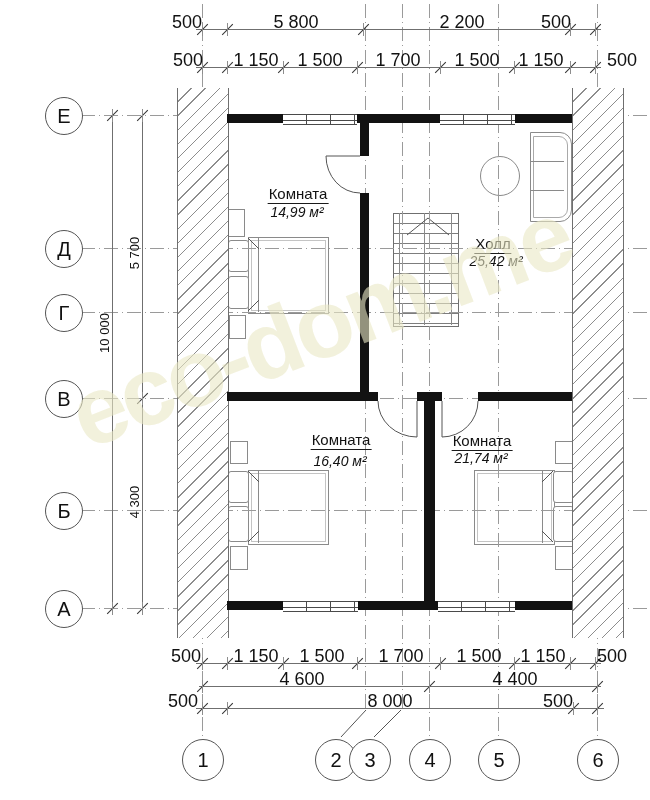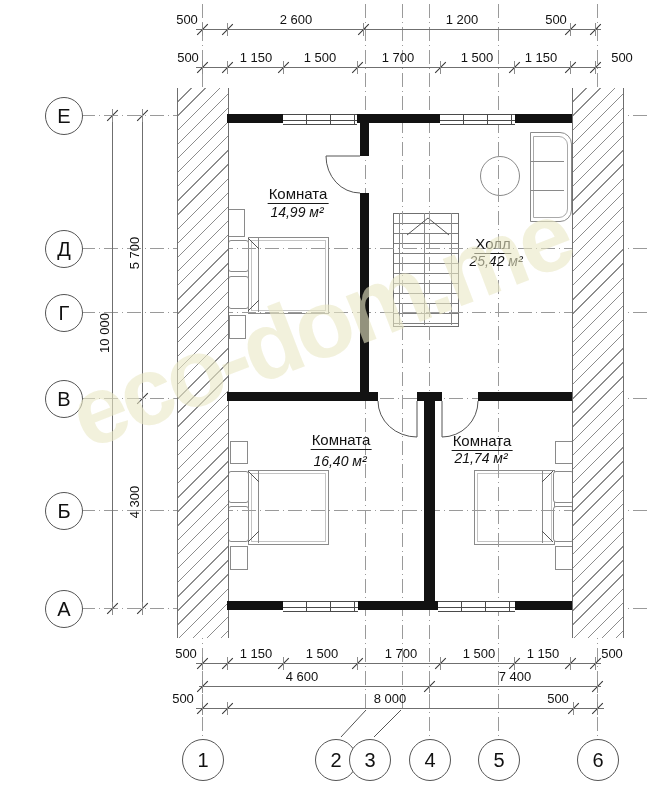--- a/index.html
+++ b/index.html
@@ -33,21 +33,21 @@
   .vthin{position:absolute;width:1px;background:#8a8a8a;z-index:1;}
   .hthin{position:absolute;height:1px;background:#8a8a8a;z-index:1;}
   .stairs{position:absolute;border:1px solid #6f6f6f;background:#fff;z-index:1;
           background-image:repeating-linear-gradient(180deg,transparent 0 9px,#7d7d7d 9px 10px);}
   
   .dl{position:absolute;height:1px;background:#6f6f6f;z-index:5;}
   .dlv{position:absolute;width:1px;background:#6f6f6f;z-index:5;}
   .tick{position:absolute;width:0;height:0;z-index:5;}
   .tick::before{content:"";position:absolute;width:15px;height:1px;background:#333;left:-7px;top:0;transform:rotate(-45deg);}
   .tick::after{content:"";position:absolute;width:1px;height:13px;background:#8d8d8d;left:0;top:-6px;}
-  .dim{position:absolute;transform:translateX(-50%);font-size:13px;white-space:nowrap;z-index:5;}
+  .dim{position:absolute;transform:translateX(-50%);font-size:18px;white-space:nowrap;z-index:5;}
   .dimv{position:absolute;transform:translate(-50%,-50%) rotate(-90deg);font-size:13px;white-space:nowrap;z-index:5;}
   .rname{position:absolute;transform:translateX(-50%);font-size:15px;border-bottom:1px solid #1a1a1a;
          padding:0 1px 1px 1px;white-space:nowrap;z-index:5;}
   .rarea{position:absolute;transform:translateX(-50%);font-size:14px;white-space:nowrap;z-index:5;font-style:italic;}
   .circ{position:absolute;border:1px solid #555;border-radius:50%;background:#fff;z-index:5;
         display:flex;align-items:center;justify-content:center;font-size:20px;}
   .c36{width:36px;height:36px;}
   .c40{width:40px;height:40px;}
   svg.ovl{position:absolute;left:0;top:0;z-index:2;}
 </style>
@@ -154,22 +154,22 @@
   <div class="rname" style="left:482px;top:432px">Комната</div>
   <div class="rarea" style="left:481px;top:450px">21,74 м²</div>
 
   <i class="dl" style="left:196px;top:29px;width:405px"></i>
   <i class="tick" style="left:202px;top:29px"></i>
   <i class="tick" style="left:227px;top:29px"></i>
   <i class="tick" style="left:363px;top:29px"></i>
   <i class="tick" style="left:570px;top:29px"></i>
   <i class="tick" style="left:595px;top:29px"></i>
   <span class="dim" style="left:187px;top:12px">500</span>
-  <span class="dim" style="left:296px;top:12px">2 600</span>
-  <span class="dim" style="left:462px;top:12px">1 200</span>
+  <span class="dim" style="left:296px;top:12px">5 800</span>
+  <span class="dim" style="left:462px;top:12px">2 200</span>
   <span class="dim" style="left:556px;top:12px">500</span>
 
   <i class="dl" style="left:196px;top:67px;width:405px"></i>
   <i class="tick" style="left:202px;top:67px"></i>
   <i class="tick" style="left:227px;top:67px"></i>
   <i class="tick" style="left:283px;top:67px"></i>
   <i class="tick" style="left:357px;top:67px"></i>
   <i class="tick" style="left:440px;top:67px"></i>
   <i class="tick" style="left:514px;top:67px"></i>
   <i class="tick" style="left:570px;top:67px"></i>
@@ -227,21 +227,21 @@
   <span class="dim" style="left:401px;top:646px">1 700</span>
   <span class="dim" style="left:479px;top:646px">1 500</span>
   <span class="dim" style="left:543px;top:646px">1 150</span>
   <span class="dim" style="left:612px;top:646px">500</span>
 
   <i class="dl" style="left:199px;top:686px;width:402px"></i>
   <i class="tick" style="left:202px;top:686px"></i>
   <i class="tick" style="left:429px;top:686px"></i>
   <i class="tick" style="left:597px;top:686px"></i>
   <span class="dim" style="left:302px;top:669px">4 600</span>
-  <span class="dim" style="left:515px;top:669px">7 400</span>
+  <span class="dim" style="left:515px;top:669px">4 400</span>
 
   <i class="dl" style="left:196px;top:708px;width:408px"></i>
   <i class="tick" style="left:202px;top:708px"></i>
   <i class="tick" style="left:227px;top:708px"></i>
   <i class="tick" style="left:573px;top:708px"></i>
   <i class="tick" style="left:597px;top:708px"></i>
   <span class="dim" style="left:183px;top:691px">500</span>
   <span class="dim" style="left:390px;top:691px">8 000</span>
   <span class="dim" style="left:558px;top:691px">500</span>
 

